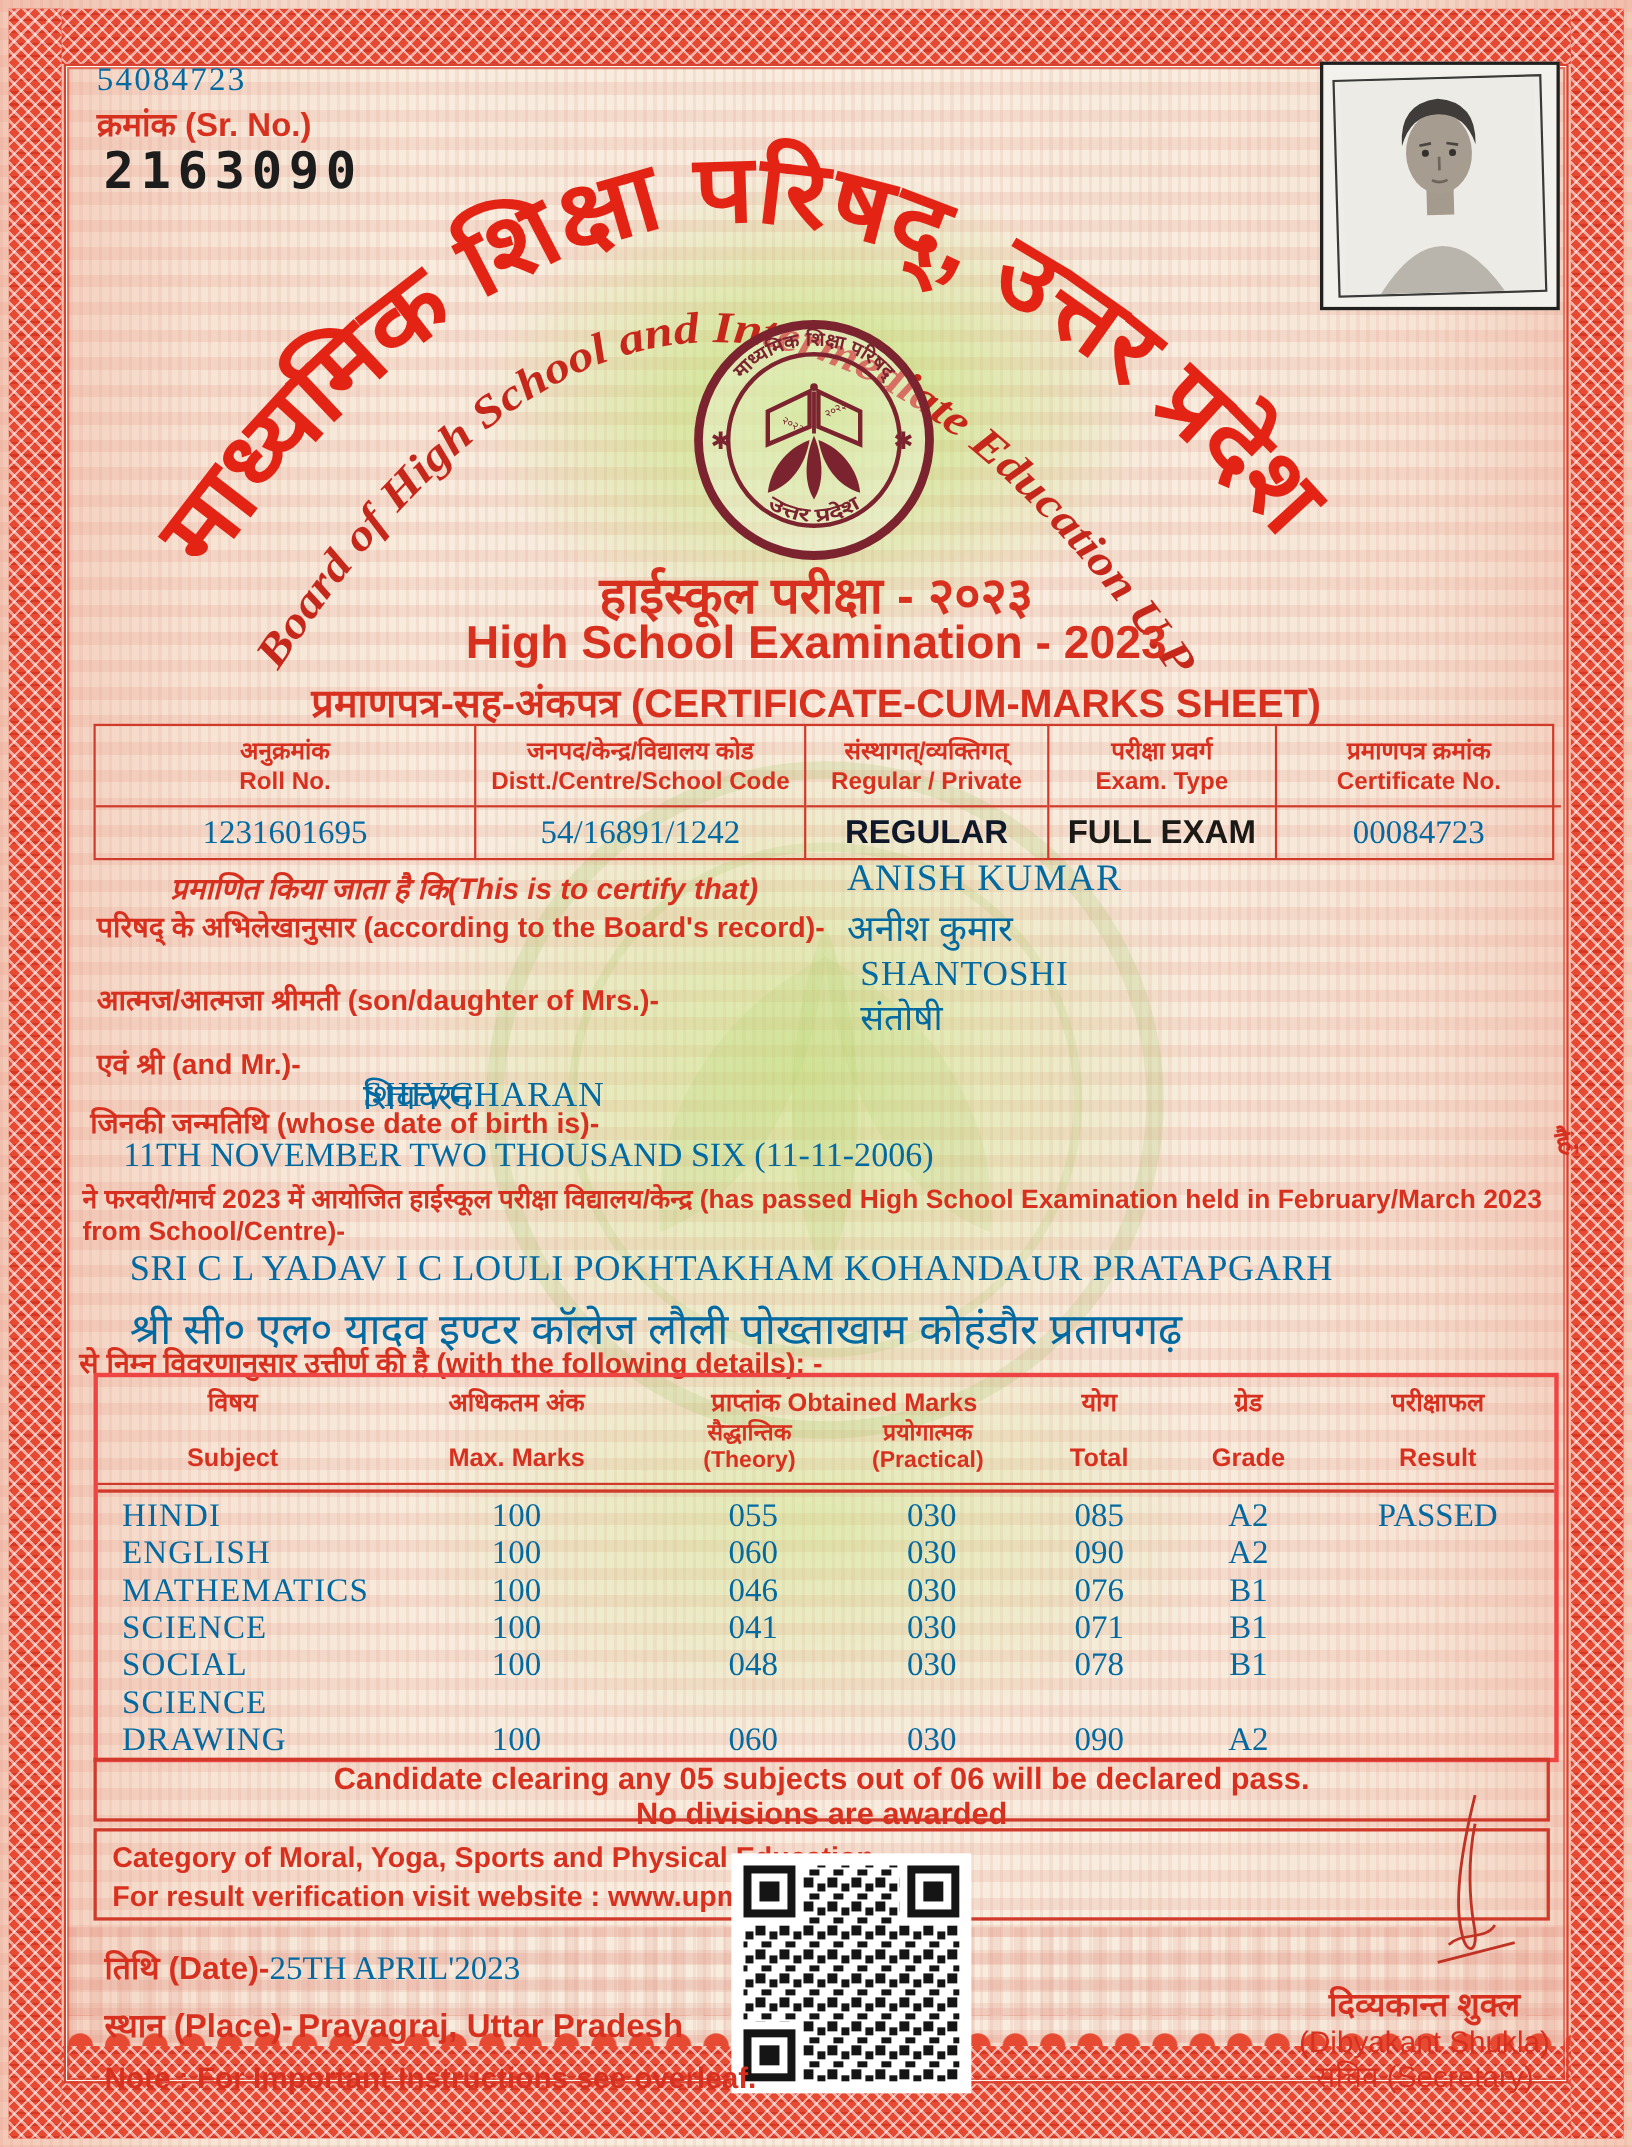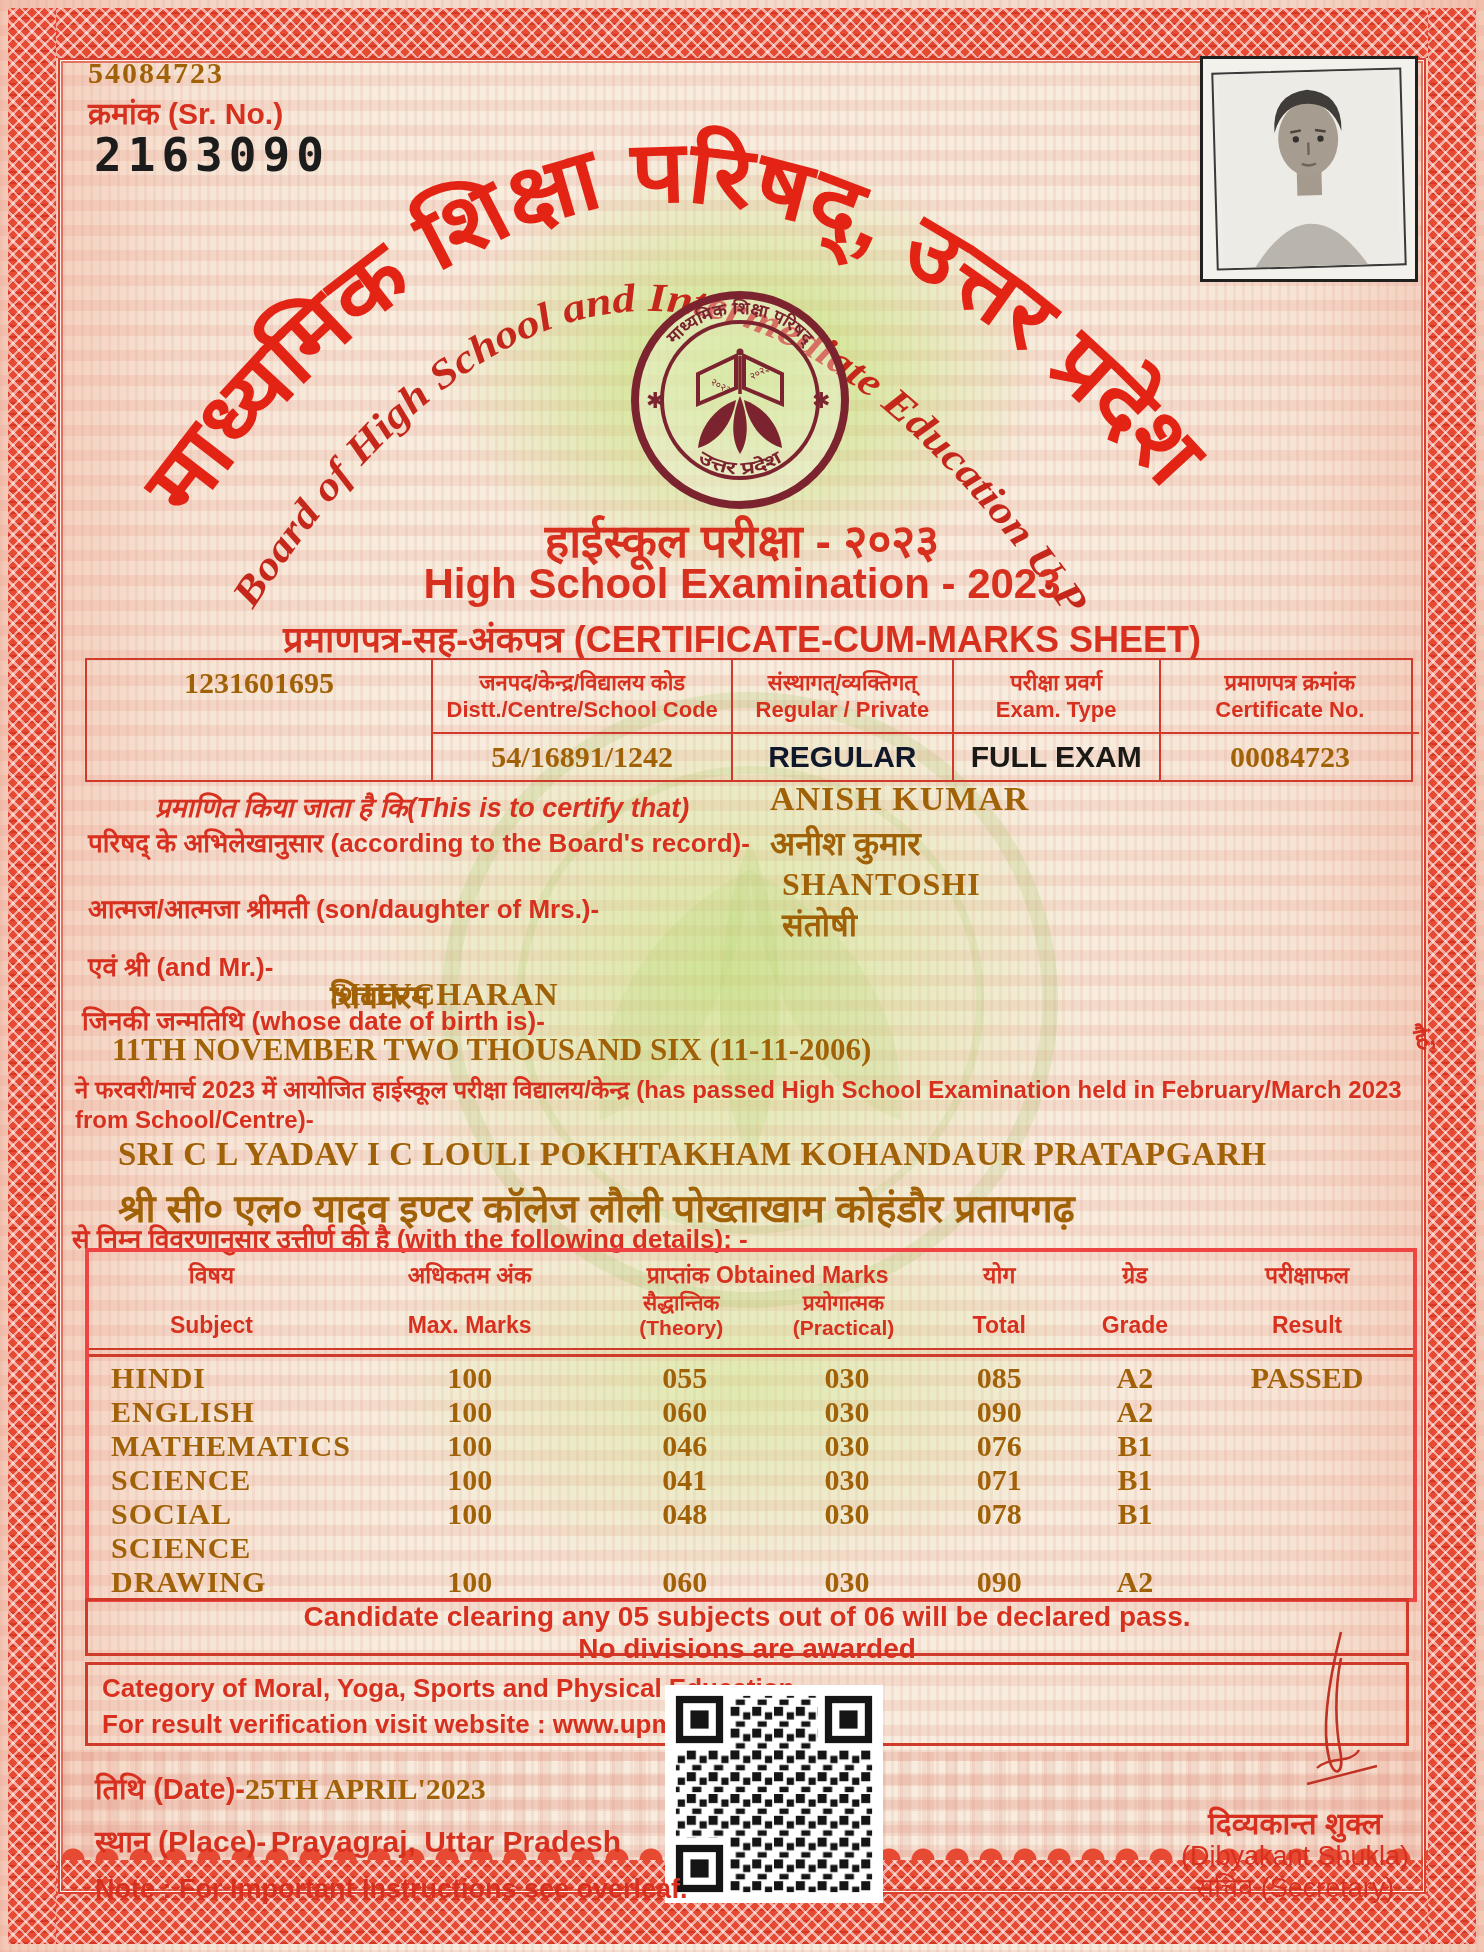--- a/index.html
+++ b/index.html
@@ -30,21 +30,21 @@
   .lace.l{left:8px;top:8px;bottom:8px;width:48px;}
   .lace.r{right:8px;top:8px;bottom:8px;width:48px;}
   .scallops{position:absolute;left:56px;right:56px;bottom:92px;height:28px;
     background:radial-gradient(circle at 17px 28px, #e64a32 0 11px, rgba(230,74,50,0) 12px);
     background-size:34px 28px;background-repeat:repeat-x;}
   .frame{position:absolute;inset:58px;border:2px solid #d84030;
     box-shadow:inset 0 0 0 1px #fff6ee, inset 0 0 0 3px rgba(216,64,48,.65);pointer-events:none;}
   
   .abs{position:absolute;white-space:nowrap;}
   .red{color:#d8301f;font-weight:bold;font-family:"Liberation Sans",sans-serif;}
-  .blk{color:#a16207;font-weight:bold;font-family:"Liberation Serif",serif;}
+  .blk{color:#0369a1;font-weight:normal;font-family:"Liberation Serif",serif;}
   .ital{font-style:italic;}
   .ctr{left:0;right:0;text-align:center;}
   
   .itable{position:absolute;left:85px;top:658px;width:1324px;border:2px solid #cf3a2a;display:flex;}
   .icol{flex:0 0 auto;border-right:2px solid #cf3a2a;display:flex;flex-direction:column;}
   .icol:last-child{border-right:none;}
   .ihd{height:72px;border-bottom:2px solid #cf3a2a;display:flex;flex-direction:column;justify-content:center;text-align:center;}
   .ihd div{line-height:1.25;font-size:22px;}
   .ival{height:46px;display:flex;align-items:center;justify-content:center;font-size:30px;}
   
@@ -161,20 +161,24 @@
       <text x="12" y="-18" font-size="10" fill="#7b2430" transform="rotate(-28 12 -18)">२०२३</text>
     </g>
   </svg>
 
   <div class="abs red ctr" style="top:508px;font-size:46px;">हाईस्कूल परीक्षा - २०२३</div>
   <div class="abs red ctr" style="top:560px;font-size:42px;">High School Examination - 2023</div>
   <div class="abs red ctr" style="top:614px;font-size:36px;">प्रमाणपत्र-सह-अंकपत्र (CERTIFICATE-CUM-MARKS SHEET)</div>
 
   <div class="itable">
     <div class="icol" style="width:26%;">
+      <div class="ihd red">
+          <div>अनुक्रमांक</div>
+          <div>Roll No.</div>
+        </div>
       <div class="ival blk">1231601695</div>
     </div>
     <div class="icol" style="width:22.5%;">
       <div class="ihd red">
           <div>जनपद/केन्द्र/विद्यालय कोड</div>
           <div>Distt./Centre/School Code</div>
         </div>
       <div class="ival blk">54/16891/1242</div>
     </div>
     <div class="icol" style="width:16.5%;">

